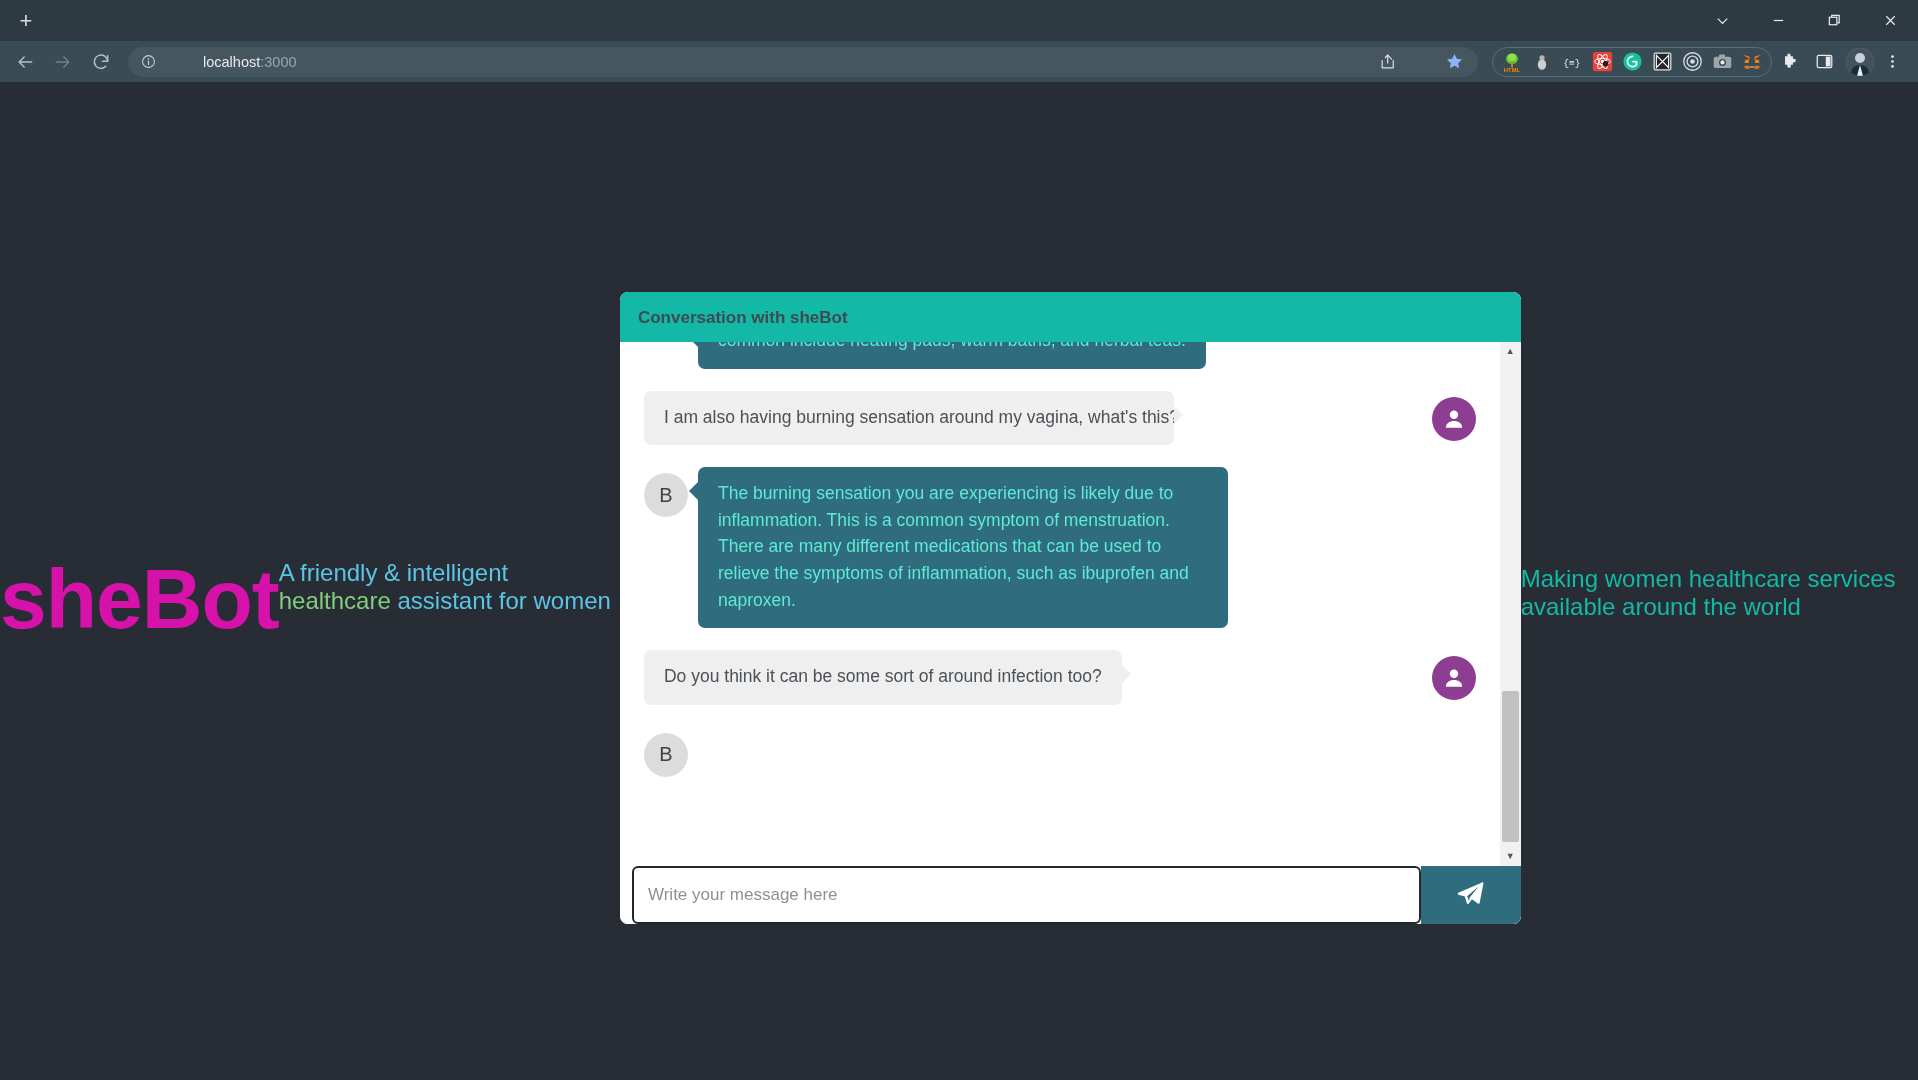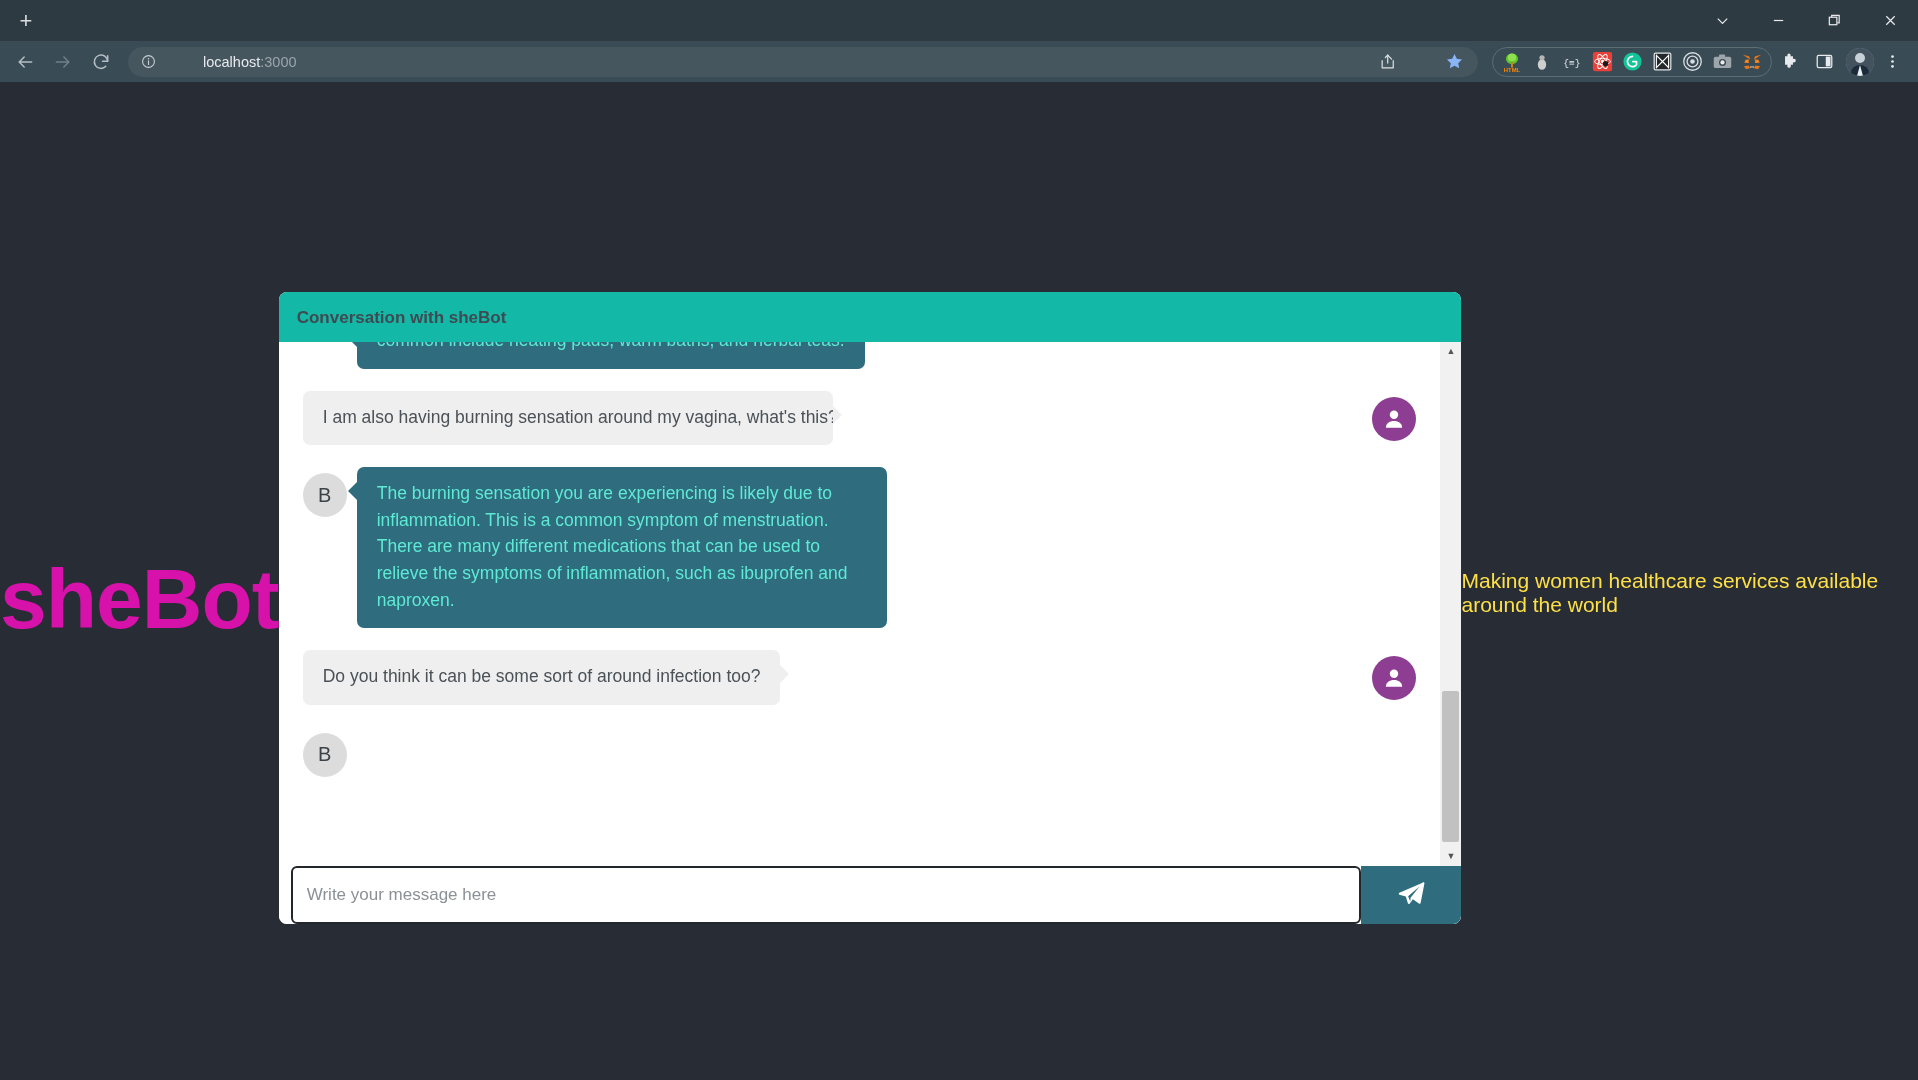--- a/index.html
+++ b/index.html
@@ -320,22 +320,22 @@
     background: #2e6c7e;
     border: none;
     display: flex;
     align-items: center;
     justify-content: center;
     cursor: pointer;
   }
 
   .footer-note {
     margin-top: 24px;
-    font-size: 21px;
-    color: #fde047;
+    font-size: 24px;
+    color: #14b8a6;
   }
 </style>
 </head>
 <body>
 
 <div class="browser">
 
   <div class="tabstrip">
     <div class="newtab">+</div>
 
@@ -510,20 +510,21 @@
       <svg width="17" height="17" viewBox="0 0 24 24" fill="#e8eaed">
         <circle cx="12" cy="5" r="1.9"></circle>
           <circle cx="12" cy="12" r="1.9"></circle>
           <circle cx="12" cy="19" r="1.9"></circle>
       </svg>
     </div>
   </div>
 
   <div class="page">
     <div class="app-title">sheBot</div>
+    <div class="app-sub"><span>A friendly &amp; intelligent </span><span class="hl">healthcare</span><span> assistant for women</span></div>
 
     <div class="chat-card">
       <div class="chat-head">Conversation with sheBot</div>
 
       <div class="chat-body">
         <div class="chat-scroll">
 
           <div class="msg-row bot clipped">
             <div class="avatar bot" style="visibility:hidden"></div>
             <div class="bubble bot">common include heating pads, warm baths, and herbal teas.</div>

